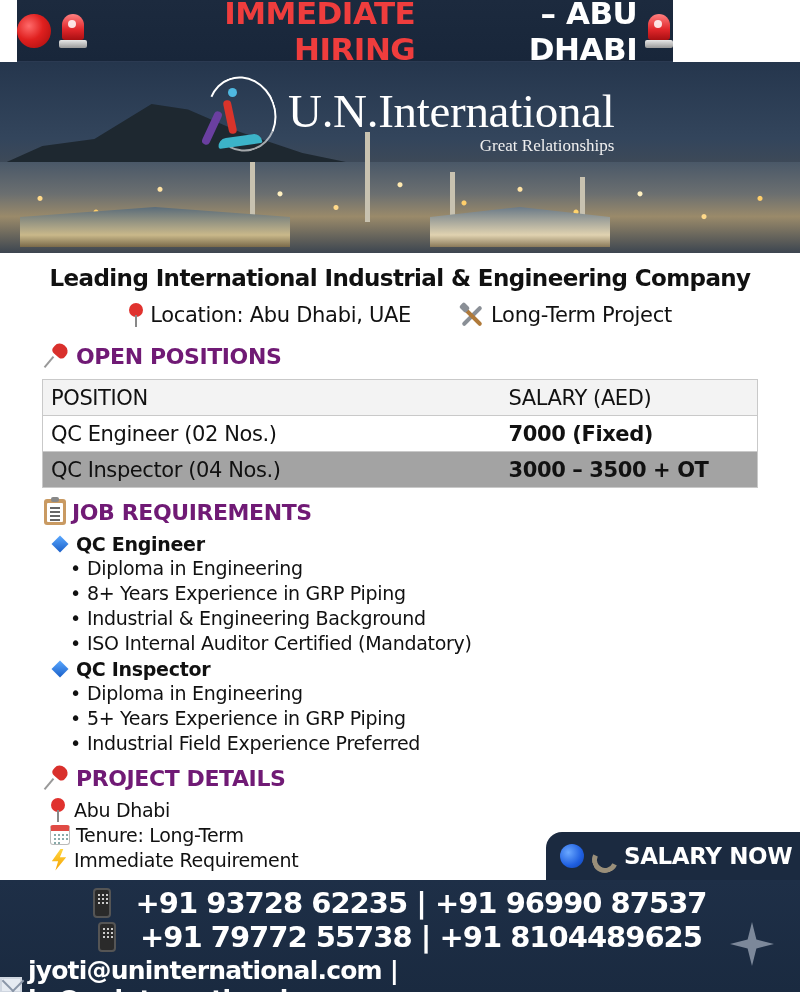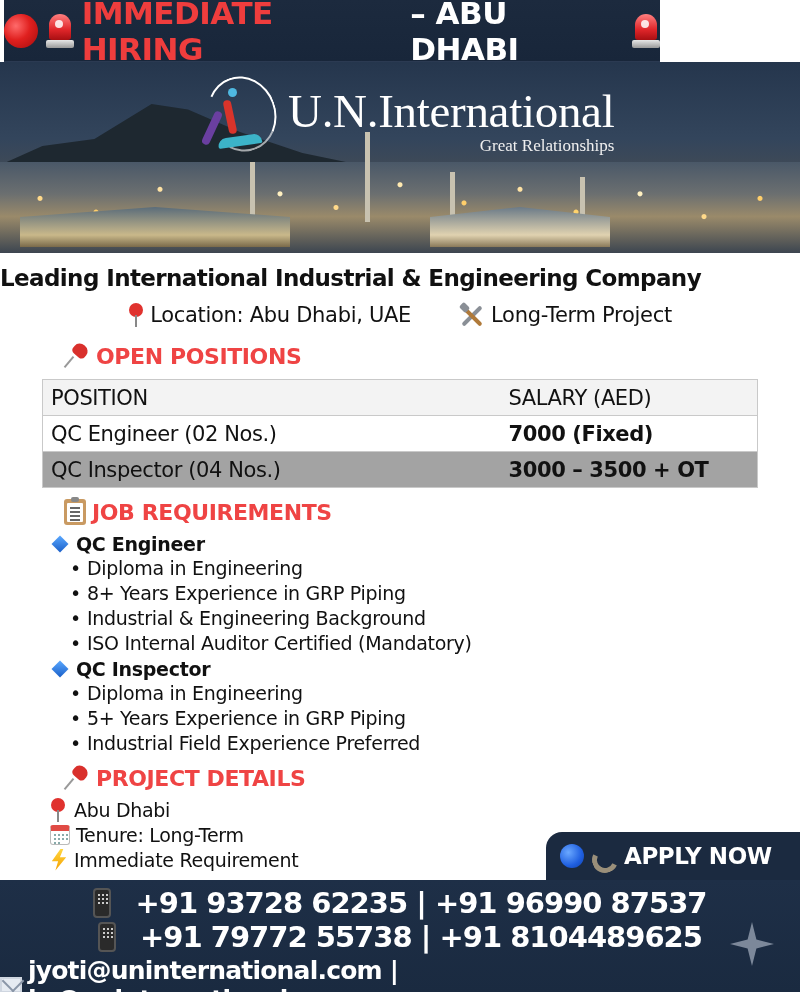--- a/index.html
+++ b/index.html
@@ -1,24 +1,25 @@
 <!DOCTYPE html>
 <html><head>
 <meta charset="utf-8">
 <style>
   * { box-sizing: border-box; margin: 0; padding: 0; }
   html, body { width: 800px; height: 992px; overflow: hidden; background: #ffffff; }
   body { font-family: "Liberation Sans", "DejaVu Sans", sans-serif; color: #111; position: relative; }
 
   
   .top-banner {
-    position: absolute; left: 4px; top: 0; width: 656px; height: 62px;
+    position: absolute; left: 17px; top: 0; width: 656px; height: 62px;
     background: linear-gradient(180deg, #1c2a3e 0%, #18263a 100%);
     display: flex; align-items: center; justify-content: center;
     border-bottom: 1px solid #2b3a52;
+    text-align: right;
   }
   .top-banner .row { display: flex; align-items: center; gap: 8px; }
   .red-dot { width: 34px; height: 34px; border-radius: 50%;
     background: radial-gradient(circle at 35% 35%, #ff6b6b 0%, #e0201f 45%, #a30c0c 100%); }
   .siren { width: 28px; height: 34px; position: relative; }
   .siren .dome { position: absolute; left: 3px; top: 0; width: 22px; height: 26px; border-radius: 11px 11px 3px 3px;
     background: linear-gradient(180deg, #ff8080 0%, #e0262a 60%, #a80f12 100%); }
   .siren .base { position: absolute; left: 0; bottom: 0; width: 28px; height: 8px; border-radius: 2px;
     background: linear-gradient(180deg, #e8e8e8, #9a9a9a); }
   .siren .spark { position: absolute; left: 9px; top: 6px; width: 8px; height: 8px; background: #fff; border-radius: 50%; opacity: .85; }
@@ -60,37 +61,37 @@
   .logo-head { position: absolute; left: 28px; top: 12px; width: 9px; height: 9px; border-radius: 50%; background: #4fb8e0; }
   .logo-red { position: absolute; left: 26px; top: 24px; width: 8px; height: 34px; background: #d9342b; border-radius: 4px; transform: rotate(-12deg); }
   .logo-purple { position: absolute; left: 8px; top: 34px; width: 8px; height: 36px; background: #6a3fa0; border-radius: 4px; transform: rotate(25deg); }
   .logo-teal { position: absolute; left: 18px; top: 60px; width: 44px; height: 10px; border-radius: 10px 10px 2px 2px; background: #3cb3c8; transform: rotate(-8deg); }
   .logo-text { display: flex; flex-direction: column; align-items: flex-end; padding-top: 12px; }
   .logo-name { font-family: "Liberation Serif", "DejaVu Serif", serif; font-size: 47px; color: #ffffff; line-height: 1; letter-spacing: -0.3px; }
   .logo-tag { font-family: "Liberation Serif", "DejaVu Serif", serif; font-size: 17px; color: #f0f0f0; line-height: 1.1; margin-top: 2px; }
 
   
   .content { position: absolute; left: 0; top: 253px; width: 800px; }
-  .headline { position: absolute; top: 12px; left: 0; width: 800px; 
+  .headline { position: absolute; top: 12px; left: 0; width: 800px; text-align: center;
     font-family: "DejaVu Sans", sans-serif; font-weight: bold; font-size: 23px; color: #111; letter-spacing: -0.6px; }
   .subline { position: absolute; top: 50px; left: 0; width: 800px; display: flex; justify-content: center; gap: 48px;
     font-family: "DejaVu Sans", sans-serif; font-size: 21px; color: #111; letter-spacing: -0.3px; }
   .subline .item { display: flex; align-items: center; gap: 6px; }
 
   .pin-icon { display: inline-block; width: 16px; height: 24px; position: relative; }
   .pin-icon::before { content: ""; position: absolute; left: 1px; top: 0; width: 14px; height: 14px; border-radius: 50%; background: #e0322e; }
   .pin-icon::after { content: ""; position: absolute; left: 7px; top: 12px; width: 2px; height: 12px; background: #888; }
 
   .tools-icon { display: inline-block; width: 26px; height: 24px; position: relative; }
   .tools-icon .t1 { position: absolute; left: 11px; top: 0; width: 4px; height: 26px; background: #8a8f96; transform: rotate(45deg); border-radius: 2px; }
   .tools-icon .t2 { position: absolute; left: 11px; top: 0; width: 4px; height: 26px; background: #b07a3a; transform: rotate(-45deg); border-radius: 2px; }
   .tools-icon .h1 { position: absolute; left: 1px; top: 1px; width: 9px; height: 7px; background: #8a8f96; border-radius: 2px; transform: rotate(45deg); }
 
-  .section-title { position: absolute; left: 64px; display: flex; align-items: center; gap: 6px;
-    font-family: "DejaVu Sans", sans-serif; font-weight: bold; font-size: 22px; color: #ef4444; letter-spacing: -0.4px; }
+  .section-title { position: absolute; left: 44px; display: flex; align-items: center; gap: 6px;
+    font-family: "DejaVu Sans", sans-serif; font-weight: bold; font-size: 22px; color: #701a75; letter-spacing: -0.4px; }
   .pushpin-icon { display: inline-block; width: 26px; height: 26px; position: relative; }
   .pushpin-icon .head { position: absolute; left: 9px; top: 1px; width: 15px; height: 13px; background: #d9302c; border-radius: 50% 50% 30% 30%; transform: rotate(40deg); }
   .pushpin-icon .needle { position: absolute; left: 4px; top: 12px; width: 2px; height: 14px; background: #999; transform: rotate(40deg); }
 
   .clipboard-icon { display: inline-block; width: 22px; height: 26px; position: relative; background: #c99a62; border-radius: 3px; }
   .clipboard-icon::before { content: ""; position: absolute; left: 3px; top: 4px; width: 16px; height: 19px; background: #fff; border-radius: 1px; }
   .clipboard-icon::after { content: ""; position: absolute; left: 6px; top: 8px; width: 10px; height: 2px; background: #666;
     box-shadow: 0 4px 0 #666, 0 8px 0 #666, 0 12px 0 #666; }
   .clipboard-icon .clip { position: absolute; left: 7px; top: -2px; width: 8px; height: 5px; background: #888; border-radius: 2px; z-index: 2; }
 
@@ -277,21 +278,21 @@
     <div class="detail">
       <span class="bolt-icon"></span>
       <span>Immediate Requirement</span>
     </div>
   </div>
 </div>
 
 <div class="apply-tab">
   <span class="blue-dot"></span>
   <span class="phone-icon"></span>
-  <span class="apply-label">APPLY NOW</span>
+  <span class="apply-label">SALARY NOW</span>
 </div>
 
 <div class="footer">
   <div class="phone-line" style="top:6px;">
     <span class="mobile-icon"></span>
     <span>+91 93728 62235 | +91 96990 87537</span>
   </div>
   <div class="phone-line" style="top:40px;">
     <span class="mobile-icon"></span>
     <span>+91 79772 55738 | +91 8104489625</span>

